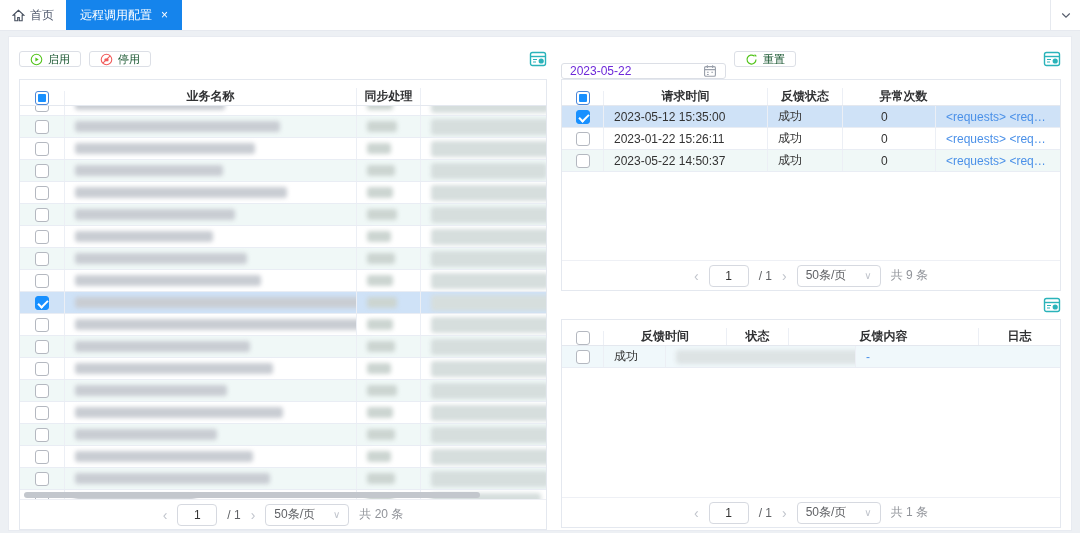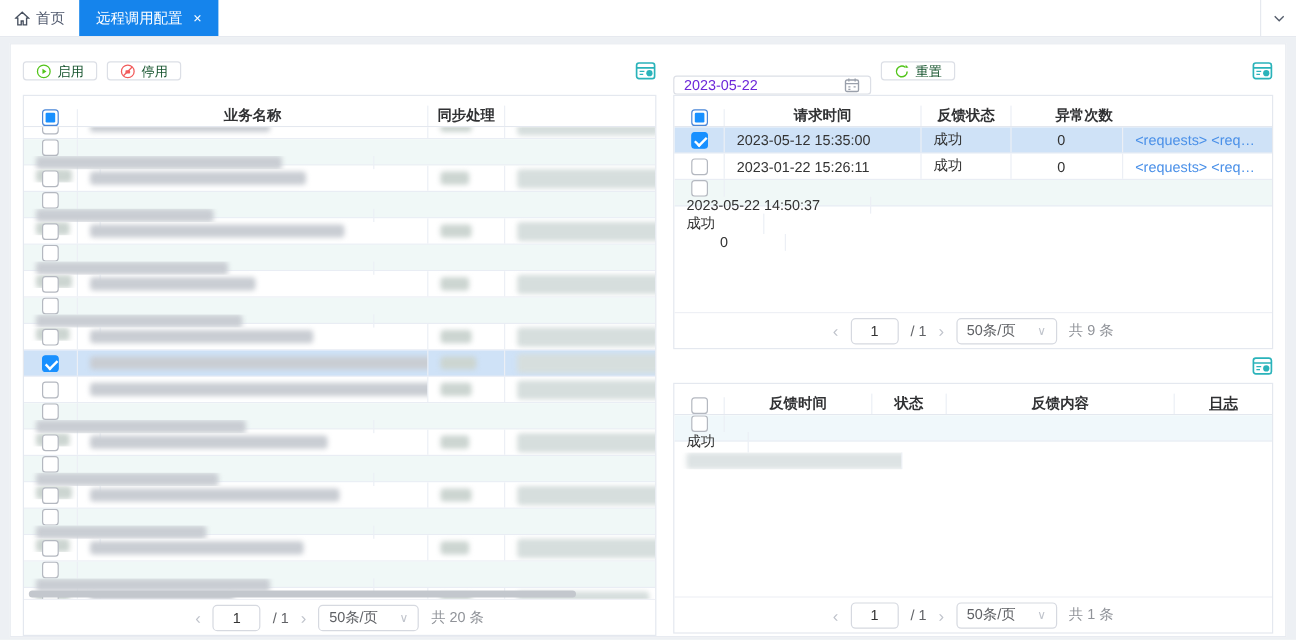--- a/index.html
+++ b/index.html
@@ -43,21 +43,21 @@
   .bottom-box { flex:1; margin-bottom:2px; }
 
   .thead { display:flex; height:26px; align-items:flex-end; border-bottom:1px solid #e4e8ef;
     font-weight:bold; color:#303133; flex:none; }
   .th { display:flex; align-items:center; justify-content:center; border-right:1px solid #eceff5; }
   .th:last-child { border-right:none; }
 
   .tbody { flex:1; overflow:hidden; position:relative; min-height:0; }
   .trow { display:flex; height:22px; align-items:stretch; border-bottom:1px solid #e9edf4;
     background:#fff; cursor:pointer; }
-  .trow.tint { background:#f0f8f7;flex-direction:column; }
+  .trow.tint { background:#f0f8f7; }
   .trow.selected { background:#cfe2f7; }
   .td { display:flex; align-items:center; border-right:1px solid #eceff5; padding:0 10px;
     overflow:hidden; white-space:nowrap; }
   .td:last-child { border-right:none; }
   .td.cbcell, .th.cbcell { justify-content:center; padding:0; }
 
   
   .lc0 { width:45px; flex:none; }
   .lc1 { width:292px; flex:none; }
   .lc2 { width:64px; flex:none; }
@@ -66,21 +66,21 @@
   .rc0 { width:42px; flex:none; }
   .rc1 { width:164px; flex:none; }
   .rc2 { width:75px; flex:none; }
   .rc3 { width:65px; flex:none;margin-left:28px; }
   .rc4 { flex:1; }
   
   .bc0 { width:42px; flex:none; }
   .bc1 { width:123px; flex:none; }
   .bc2 { width:62px; flex:none; }
   .bc3 { width:190px; flex:none; }
-  .bc4 { flex:1;text-decoration:underline; }
+  .bc4 { flex:1; }
 
   .link { color:#4a90e8; overflow:hidden; text-overflow:ellipsis; white-space:nowrap; display:block; }
 
   
   .cb { width:14px; height:14px; border:1px solid #b4b8c0; border-radius:3px; background:#fff;
     display:inline-block; position:relative; flex:none; cursor:pointer; }
   .cb.checked { background:#1890ff; border-color:#1890ff; }
   .cb.checked::after { content:""; position:absolute; left:4px; top:1px; width:4px; height:8px;
     border:solid #fff; border-width:0 2px 2px 0; transform:rotate(45deg); }
   .cb.ind { border-color:#4a86d8; }

